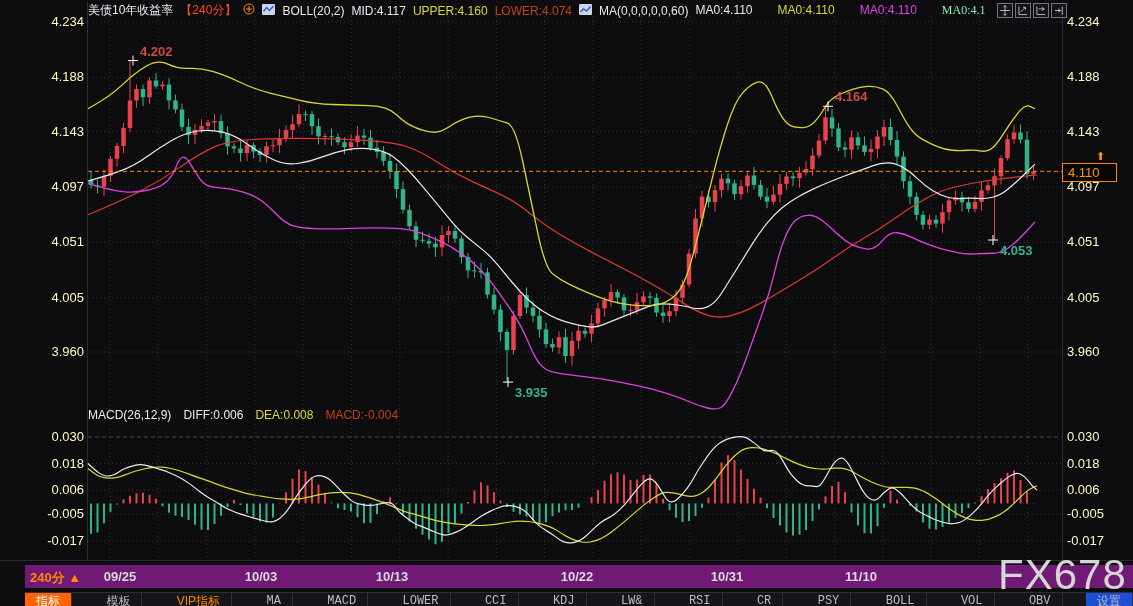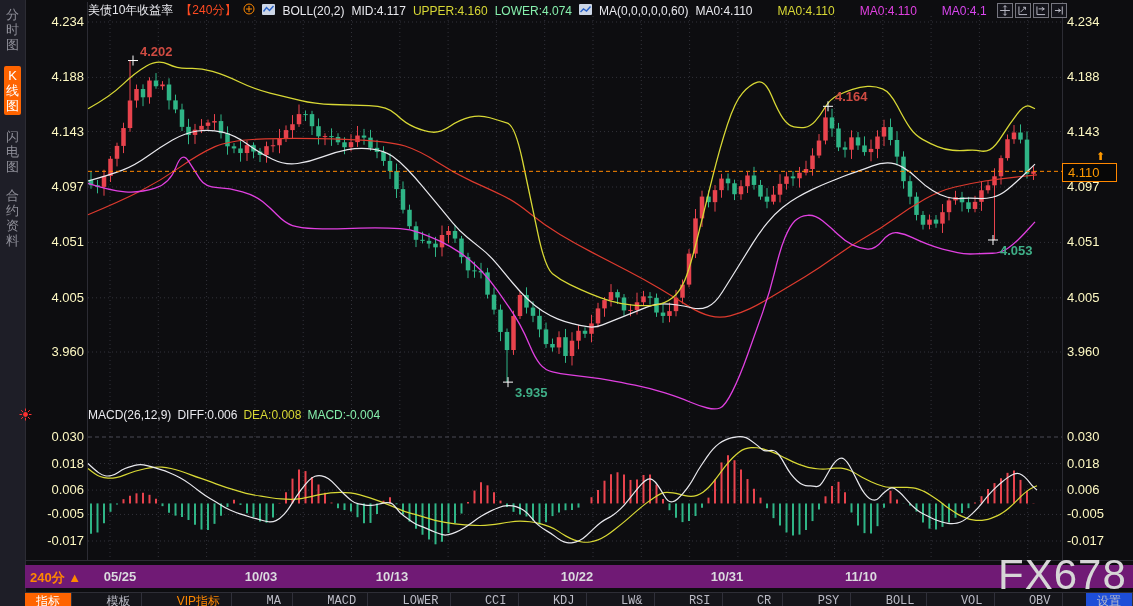--- a/index.html
+++ b/index.html
@@ -8,26 +8,26 @@
   
   .sidebar{position:absolute;left:0;top:0;width:25px;height:606px;background:#1e1e27;
            border-right:1px solid #2c2c34;z-index:5;}
   .side-item{width:17px;margin:0 auto 14px;color:#8f8f99;font-size:13px;line-height:15px;
              word-break:break-all;text-align:center;cursor:pointer;}
   .side-item:first-child{margin-top:7px;}
   .side-item.active{background:#ff6400;color:#ffffff;border-radius:2px;padding:2px 0;}
   
   .chart-header{position:absolute;left:88px;top:3px;height:15px;display:flex;gap:7px;
                 align-items:center;font-size:12px;color:#e6e6ea;white-space:nowrap;z-index:6;}
-  .macd-header{position:absolute;left:88px;top:408px;display:flex;gap:6px;font-size:12px;
+  .macd-header{position:absolute;left:88px;top:408px;display:flex;gap:12px;font-size:12px;
                color:#e6e6ea;white-space:nowrap;z-index:6;}
   .hdr-title{color:#e9e9ee;}
   .hdr-period{color:#ff4a21;}
   .hdr-yellow{color:#d8d835;}
-  .hdr-magenta{color:#86efac;}
+  .hdr-magenta{color:#c2410c;}
   .hdr-white{color:#e9e9ee;}
   
   .tick{position:absolute;font-size:13px;color:#fef9c3;z-index:4;}
   .tick.left{left:18px;width:66px;text-align:right;}
   .tick.right{left:1067px;text-align:left;}
   
   .tr-icons{position:absolute;left:997px;top:3px;display:flex;gap:2px;z-index:7;}
   .tr-btn{width:16px;height:15px;background:#13131a;border:1px solid #76767f;box-sizing:border-box;
           display:flex;align-items:center;justify-content:center;cursor:pointer;}
   
@@ -548,43 +548,20 @@
         <line x1="1007.5" y1="503.3831" x2="1007.5" y2="472.846874" stroke="#e8434d" stroke-width="2"></line>
         <line x1="1014" y1="503.3831" x2="1014" y2="470.412827" stroke="#e8434d" stroke-width="2"></line>
         <line x1="1020.5" y1="503.3831" x2="1020.5" y2="479.87241875" stroke="#e8434d" stroke-width="2"></line>
         <line x1="1027" y1="503.3831" x2="1027" y2="490.6596725" stroke="#e8434d" stroke-width="2"></line>
         <line x1="1033.5" y1="503.3831" x2="1033.5" y2="503.10650375" stroke="#e8434d" stroke-width="2"></line>
         <path d="M88,468.421334 Q96,475.059644 100,476.4979445 Q104,477.936245 108,478.157522 Q112,478.378799 116,477.6043295 Q120,476.82986 125,474.838367 Q130,472.846874 135,471.297935 Q140,469.748996 145,468.7532495 Q150,467.757503 154,467.31494899999996 Q158,466.872395 162,467.09367199999997 Q166,467.314949 171,468.5319725 Q176,469.748996 181,471.297935 Q186,472.846874 191,474.838367 Q196,476.82986 201,478.37879899999996 Q206,479.927738 211,481.91923099999997 Q216,483.910724 221,485.68094 Q226,487.451156 231,488.88945650000005 Q236,490.327757 241,491.87669600000004 Q246,493.425635 251,494.4213815 Q256,495.417128 261,496.1915975 Q266,496.966067 271,497.74053649999996 Q276,498.51500599999997 281,498.95755999999994 Q286,499.400114 291,499.400114 Q296,499.400114 301,498.6256445 Q306,497.851175 311,496.63415150000003 Q316,495.417128 321,494.4213815 Q326,493.425635 330.5,492.87244250000003 Q335,492.31925 340,492.31925 Q345,492.31925 350,492.87244250000003 Q355,493.425635 360,494.8639355 Q365,496.302236 370,497.851175 Q375,499.400114 380,501.391607 Q385,503.3831 390,505.374593 Q395,507.366086 400,509.578856 Q405,511.791626 410,513.119288 Q415,514.44695 420,515.8852505 Q425,517.323551 430,518.87249 Q435,520.421429 440,521.4171755 Q445,522.412922 450,523.076753 Q455,523.740584 460,524.2937764999999 Q465,524.846969 470,525.1788845 Q475,525.5108 480,525.5108 Q485,525.5108 490,524.9576075 Q495,524.404415 500,523.6299455 Q505,522.855476 510,521.970368 Q515,521.08526 520,521.08526 Q525,521.08526 530,521.7490909999999 Q535,522.412922 540,523.6299455 Q545,524.846969 550,526.8384619999999 Q555,528.8299549999999 558.5,531.3746404999999 Q562,533.919326 566,536.132096 Q570,538.344866 574,539.8938049999999 Q578,541.442744 582,541.9959365 Q586,542.549129 590,541.9959365 Q594,541.442744 598,539.8938049999999 Q602,538.344866 606,535.8001805 Q610,533.255495 614,530.0469785 Q618,526.8384619999999 622,523.6299455 Q626,520.421429 630,516.880997 Q634,513.340565 638,509.9107715 Q642,506.480978 646,503.3831 Q650,500.285222 654,497.629898 Q658,494.974574 661,493.64691200000004 Q664,492.31925 667,492.31925 Q670,492.31925 673,492.87244250000003 Q676,493.425635 679,494.2001045 Q682,494.974574 685,495.63840500000003 Q688,496.302236 691,496.302236 Q694,496.302236 697,495.3064895 Q700,494.310743 703,492.20861149999996 Q706,490.10648 709,487.008602 Q712,483.910724 715,479.927738 Q718,475.944752 721,471.85112749999996 Q724,467.757503 727,464.1064325 Q730,460.455362 733,457.4681225 Q736,454.480883 739,452.15747450000003 Q742,449.834066 745,448.8383195 Q748,447.842573 751,447.62129600000003 Q754,447.400019 757,447.73193449999997 Q760,448.06385 763,448.948958 Q766,449.834066 769,450.8298125 Q772,451.825559 775,453.15322100000003 Q778,454.480883 781,455.91918350000003 Q784,457.357484 787,458.906423 Q790,460.455362 793,461.8936625 Q796,463.331963 799,464.32770949999997 Q802,465.323456 805,466.3192025 Q808,467.314949 811,467.8681415 Q814,468.421334 817,468.75324950000004 Q820,469.085165 823,469.085165 Q826,469.085165 829,468.75324950000004 Q832,468.421334 835,468.200057 Q838,467.97878 841,468.200057 Q844,468.421334 847,469.4170805 Q850,470.412827 853,471.961766 Q856,473.51070500000003 859,475.3915595 Q862,477.272414 865,478.82135300000004 Q868,480.370292 871,481.697954 Q874,483.025616 877,484.2426395 Q880,485.459663 883,486.2341325 Q886,487.008602 889,487.229879 Q892,487.451156 895,487.451156 Q898,487.451156 901,487.451156 Q904,487.451156 907,487.451156 Q910,487.451156 913,487.89371 Q916,488.33626399999997 919,489.3320105 Q922,490.327757 925,491.87669600000004 Q928,493.425635 931,495.417128 Q934,497.408621 937,499.40011400000003 Q940,501.391607 943,503.93629250000004 Q946,506.480978 949,508.47247100000004 Q952,510.46396400000003 955,512.455457 Q958,514.44695 961,515.8852505 Q964,517.323551 967,518.3192975 Q970,519.315044 973,519.8682365 Q976,520.421429 979,520.421429 Q982,520.421429 985,519.8682365 Q988,519.315044 991,518.3192975 Q994,517.323551 997,515.8852505 Q1000,514.44695 1003,512.455457 Q1006,510.46396400000003 1009,507.9192785 Q1012,505.374593 1015,502.3873535 Q1018,499.400114 1021,496.4128745 Q1024,493.425635 1027,491.10222650000003 Q1030,488.778818 1033.5,487.229879 L1037,485.68094" fill="none" stroke="#d8d835" stroke-width="1.2"></path>
         <path d="M88,463.55324 Q95,470.19155 98.5,472.62559699999997 Q102,475.059644 105,475.723475 Q108,476.38730599999997 111.5,475.502198 Q115,474.61709 118.5,472.183043 Q122,469.748996 125,468.5319725 Q128,467.314949 131.5,466.3192025 Q135,465.323456 137.5,464.880902 Q140,464.438348 143.5,464.880902 Q147,465.323456 151,466.651118 Q155,467.97878 160,469.4170805 Q165,470.855381 170,472.9575125 Q175,475.059644 180,477.714968 Q185,480.370292 190,484.132001 Q195,487.89371 200,491.7660575 Q205,495.638405 210,498.4043675 Q215,501.17033 220,504.48948499999995 Q225,507.80863999999997 230,510.02141 Q235,512.23418 240,513.8937575 Q245,515.553335 250,516.9916355 Q255,518.429936 260,519.7575979999999 Q265,521.08526 268.5,521.7490909999999 Q272,522.412922 276,520.642706 Q280,518.87249 284,514.44695 Q288,510.02141 292,503.3831 Q296,496.74479 300.5,490.6596725 Q305,484.574555 308.5,480.9234845 Q312,477.272414 315,476.27666750000003 Q318,475.280921 321.5,475.83411349999994 Q325,476.38730599999997 328.5,478.821353 Q332,481.2554 336,485.68093999999996 Q340,490.10648 344,493.97882749999997 Q348,497.851175 351.5,500.6171375 Q355,503.3831 358.5,503.93629250000004 Q362,504.489485 365,505.04267749999997 Q368,505.59587 371.5,505.374593 Q375,505.153316 378,504.268208 Q381,503.3831 384,502.8299075 Q387,502.27671499999997 390,502.8299075 Q393,503.3831 396.5,508.3618325 Q400,513.340565 404,516.1065275 Q408,518.87249 412,521.6384525 Q416,524.404415 420,525.8427154999999 Q424,527.281016 428,529.1618705000001 Q432,531.042725 436,532.4810255 Q440,533.919326 442.5,534.6937955 Q445,535.468265 448.5,534.6937955 Q452,533.919326 456,532.14911 Q460,530.378894 464,527.944847 Q468,525.5108 472.5,522.191645 Q477,518.87249 481.5,516.1065275 Q486,513.340565 490.5,511.127795 Q495,508.915025 499,507.4767245 Q503,506.03842399999996 507.5,505.7065085 Q512,505.374593 516,506.5916165 Q520,507.80863999999997 524,510.57460249999997 Q528,513.340565 531.5,517.8767435 Q535,522.412922 539,525.6214385 Q543,528.8299549999999 547.5,531.3746404999999 Q552,533.919326 555,536.3533729999999 Q558,538.78742 561,540.4469975 Q564,542.106575 567,542.6597675 Q570,543.21296 573,542.6597675 Q576,542.106575 579.5,540.4469975 Q583,538.78742 586.5,535.468265 Q590,532.14911 593.5,528.8299549999999 Q597,525.5108 600.5,522.7448375 Q604,519.978875 607,518.651213 Q610,517.323551 613.5,514.7788654999999 Q617,512.23418 620.5,508.915025 Q624,505.59587 627.5,501.17033000000004 Q631,496.74479 634.5,492.31925 Q638,487.89371 641.5,484.132001 Q645,480.370292 647.5,479.3745455 Q650,478.378799 652.5,479.81709950000004 Q655,481.2554 658,485.68093999999996 Q661,490.10648 663.5,494.53202 Q666,498.95756 668,500.6171375 Q670,502.27671499999997 672.5,501.72352249999994 Q675,501.17033 677.5,498.95756 Q680,496.74479 683,493.425635 Q686,490.10648 689,485.68093999999996 Q692,481.2554 695,475.723475 Q698,470.19155 701,465.76601 Q704,461.34047 707,456.91493 Q710,452.48939 713,449.17023500000005 Q716,445.85108 719,443.63831000000005 Q722,441.42554 725,440.09787800000004 Q728,438.770216 731,437.885108 Q734,437 737,436.778723 Q740,436.55744599999997 743,436.778723 Q746,437 749,439.21277 Q752,441.42554 755,443.63831000000005 Q758,445.85108 761,448.6170425 Q764,451.383005 767,450.8298125 Q770,450.27662 773,450.49789699999997 Q776,450.719174 779,454.92343700000004 Q782,459.1277 785,464.659625 Q788,470.19155 791,474.0638975 Q794,477.936245 797,480.7022075 Q800,483.46817 803,484.795832 Q806,486.123494 809,485.902217 Q812,485.68094 815,486.34477100000004 Q818,487.008602 820,485.238386 Q822,483.46817 824.5,479.04263000000003 Q827,474.61709 829.5,470.19155 Q832,465.76601 834.5,462.668132 Q837,459.570254 839.5,458.463869 Q842,457.357484 844.5,459.348977 Q847,461.34047 849.5,465.76601 Q852,470.19155 854.5,475.1702825 Q857,480.14901499999996 859.5,485.12774749999994 Q862,490.10648 864.5,493.425635 Q867,496.74479 869.5,498.40436750000003 Q872,500.063945 874.5,500.063945 Q877,500.063945 879.5,497.2979825 Q882,494.53202 884.5,492.31925 Q887,490.10648 889.5,488.557541 Q892,487.008602 894.5,488.557541 Q897,490.10648 899.5,492.31925 Q902,494.53202 904.5,497.2979825 Q907,500.063945 909.5,502.8299075 Q912,505.59587 914.5,507.80863999999997 Q917,510.02141 919.5,511.6809875 Q922,513.340565 924.5,514.44695 Q927,515.553335 930,517.2129124999999 Q933,518.87249 936,519.978875 Q939,521.08526 942,521.970368 Q945,522.855476 948,523.2980299999999 Q951,523.740584 954,523.519307 Q957,523.29803 960,522.191645 Q963,521.08526 966,518.87249 Q969,516.65972 972,513.8937575 Q975,511.127795 978,507.80863999999997 Q981,504.489485 984,500.6171375 Q987,496.74479 990,493.425635 Q993,490.10648 996,487.3405175 Q999,484.574555 1002,482.0298695 Q1005,479.485184 1008,477.38305249999996 Q1011,475.280921 1014,474.0638975 Q1017,472.846874 1019.5,473.731982 Q1022,474.61709 1024.5,476.82986 Q1027,479.04263 1029.5,482.361785 Q1032,485.68094 1034.5,487.89371 L1037,490.10648" fill="none" stroke="#e9e9ee" stroke-width="1.2"></path>
       </svg>
   </div>
 
-  <div class="sidebar">
-    <div id="sidebar-items">
-        <div class="side-item">分时图</div>
-        <div class="side-item active">K线图</div>
-        <div class="side-item">闪电图</div>
-        <div class="side-item">合约资料</div>
-      </div>
-    <div class="alarm">
-      <svg width="13" height="13">
-        <circle cx="6.5" cy="6.5" r="2.4" fill="#ff3030"></circle>
-        <g stroke="#ff3030" stroke-width="1">
-          <line x1="6.5" y1="0.5" x2="6.5" y2="3"></line>
-            <line x1="6.5" y1="10" x2="6.5" y2="12.5"></line>
-          <line x1="0.5" y1="6.5" x2="3" y2="6.5"></line>
-            <line x1="10" y1="6.5" x2="12.5" y2="6.5"></line>
-          <line x1="2.2" y1="2.2" x2="4" y2="4"></line>
-            <line x1="9" y1="9" x2="10.8" y2="10.8"></line>
-          <line x1="10.8" y1="2.2" x2="9" y2="4"></line>
-            <line x1="4" y1="9" x2="2.2" y2="10.8"></line>
-        </g>
-      </svg>
-    </div>
-  </div>
 
   <div class="chart-header">
     <span class="hdr-title">美债10年收益率</span>
     <span class="hdr-period">【240分】</span>
     <span>
       <svg width="12" height="12">
           <circle cx="6" cy="6" r="5" fill="none" stroke="#ff8800"></circle>
           <line x1="6" y1="3" x2="6" y2="9" stroke="#ff8800"></line>
           <line x1="3" y1="6" x2="9" y2="6" stroke="#ff8800"></line>
         </svg>
@@ -603,21 +580,21 @@
       <svg width="13" height="11">
           <rect x="0" y="0" width="13" height="11" rx="1" fill="#cdd6e6"></rect>
           <polyline points="1.5,8 4.5,5 7.5,7 11.5,2.5" fill="none" stroke="#2a62c8" stroke-width="1.4"></polyline>
         </svg>
     </span>
     <span class="hdr-white">MA(0,0,0,0,0,60)</span>
     <span id="ma-values" style="display:flex;gap:25px;">
         <span style="color: rgb(233, 233, 238);">MA0:4.110</span>
         <span style="color: rgb(216, 216, 53);">MA0:4.110</span>
         <span style="color: rgb(224, 64, 224);">MA0:4.110</span>
-        <span style="color: #d946ef;">MA0:4.1</span>
+        <span style="color: #86efac; font-family: Liberation Serif, serif;">MA0:4.1</span>
       </span>
   </div>
 
   <div class="tr-icons" id="tr-icons">
       <div class="tr-btn">
         <svg width="14" height="13" viewBox="0 0 16 16">
           <path d="M8,2v12M2,8h12M8,2l-2,2M8,2l2,2M8,14l-2,-2M8,14l2,-2" fill="none" stroke="#b9b9c4" stroke-width="1.2"></path>
         </svg>
       </div>
       <div class="tr-btn">
@@ -669,21 +646,21 @@
       <div class="tick right" style="top: 506.447px;">-0.005</div>
       <div class="tick left" style="top: 533px;">-0.017</div>
       <div class="tick right" style="top: 533px;">-0.017</div>
     </div>
 
   <div class="price-badge">4.110</div>
   <div class="price-arrow">⬆</div>
 
   <div class="date-row">
     <span class="period-label">240分 ▲</span>
-    <span id="date-labels"><span class="date-label" style="left: 95px;">05/25</span><span class="date-label" style="left: 236px;">10/03</span><span class="date-label" style="left: 367px;">10/13</span><span class="date-label" style="left: 552px;">10/22</span><span class="date-label" style="left: 702px;">10/31</span><span class="date-label" style="left: 836px;">11/10</span></span>
+    <span id="date-labels"><span class="date-label" style="left: 95px;">09/25</span><span class="date-label" style="left: 236px;">10/03</span><span class="date-label" style="left: 367px;">10/13</span><span class="date-label" style="left: 552px;">10/22</span><span class="date-label" style="left: 702px;">10/31</span><span class="date-label" style="left: 836px;">11/10</span></span>
   </div>
 
   <div class="toolbar" id="toolbar">
       <div class="tb-item active cjk">指标</div>
       <div class="tb-item cjk">模板</div>
       <div class="tb-item vip cjk">VIP指标</div>
       <div class="tb-item">MA</div>
       <div class="tb-item">MACD</div>
       <div class="tb-item">LOWER</div>
       <div class="tb-item">CCI</div>

